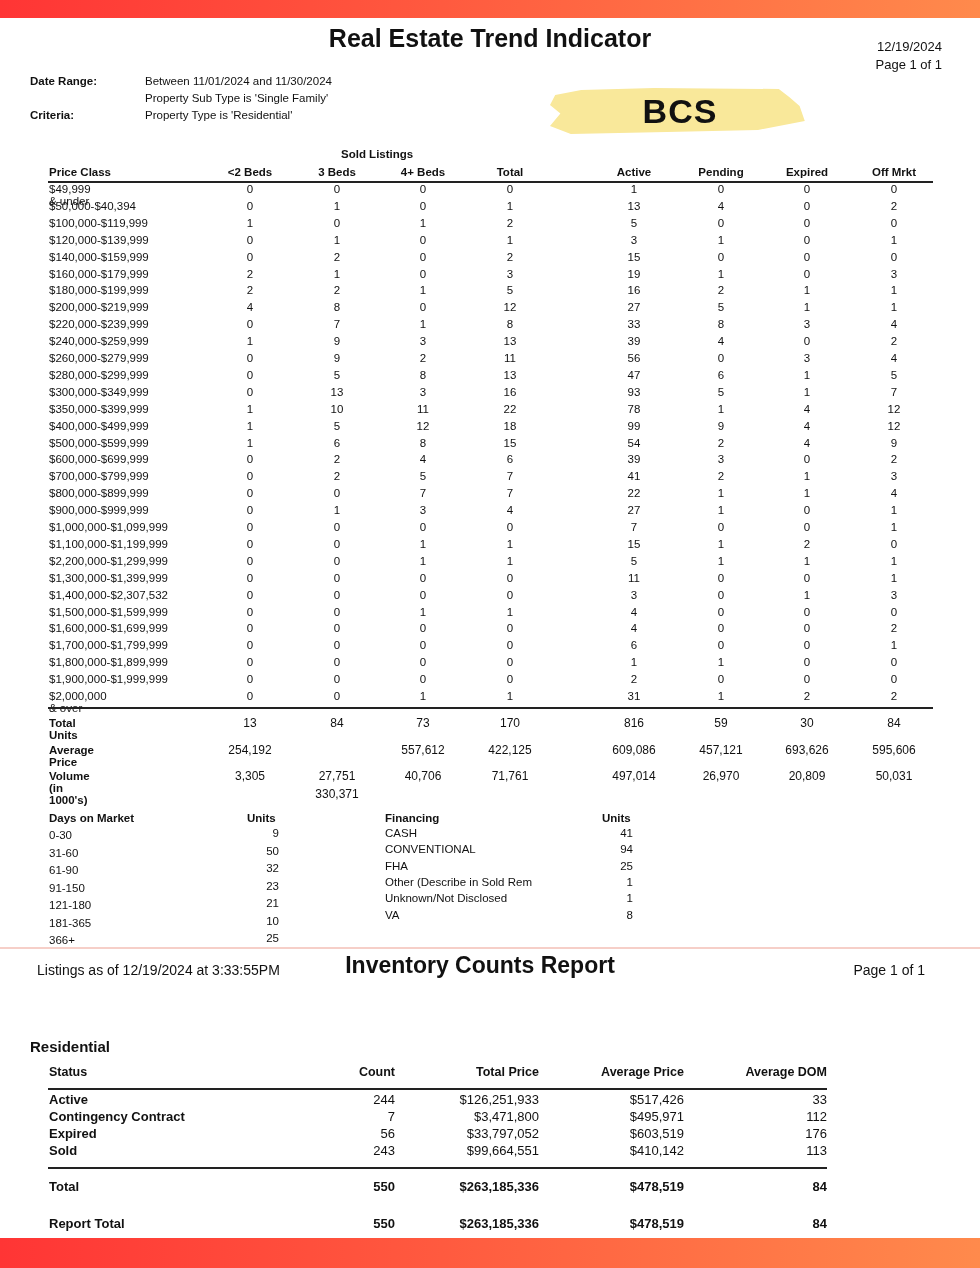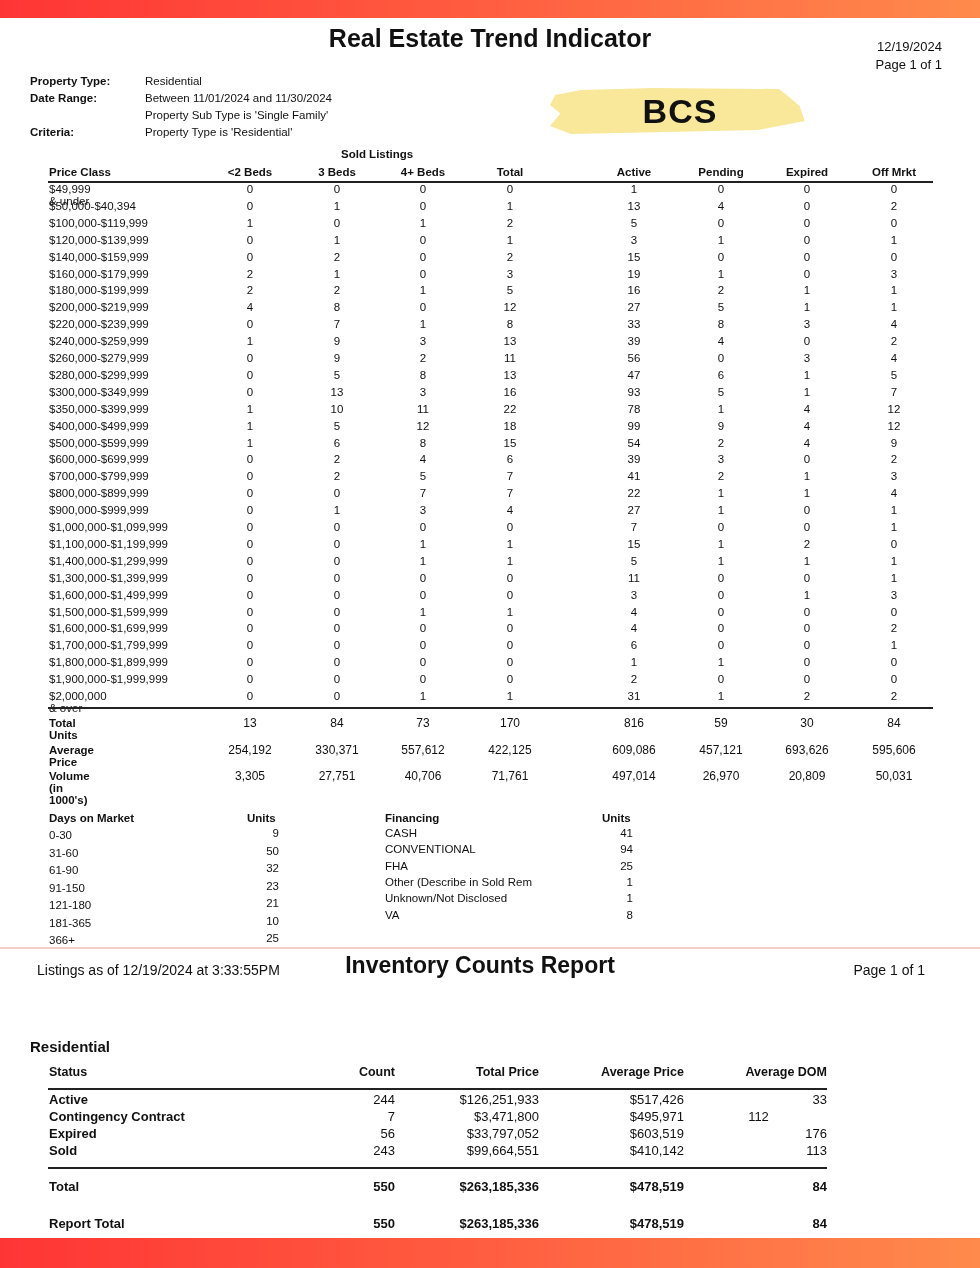--- a/index.html
+++ b/index.html
@@ -48,21 +48,20 @@
 </head>
 <body>
 
 <div class="bar-top"></div>
 
 <div class="abs title1">Real Estate Trend Indicator</div>
 <div class="abs hdr-right" style="top:38px">12/19/2024</div>
 <div class="abs hdr-right" style="top:56px">Page 1 of 1</div>
 
 <div class="abs meta">
-  <div class="row"><span class="lbl">Property Type:</span><span>Residential</span></div>
   <div class="row"><span class="lbl">Date Range:</span><span>Between 11/01/2024 and 11/30/2024</span></div>
   <div class="row"><span class="lbl"></span><span>Property Sub Type is 'Single Family'</span></div>
   <div class="row"><span class="lbl">Criteria:</span><span>Property Type is 'Residential'</span></div>
 </div>
 
 <div class="abs logo">BCS</div>
 
 <div class="abs sold-hdr">Sold Listings</div>
 <div class="abs th" style="left:49px">Price Class</div>
 <div class="abs th" style="left:210px;width:80px;text-align:center">&lt;2 Beds</div>
@@ -312,21 +311,21 @@
       <div class="cell" style="left:210px;top:537.9px">0</div>
       <div class="cell" style="left:297px;top:537.9px">0</div>
       <div class="cell" style="left:383px;top:537.9px">1</div>
       <div class="cell" style="left:470px;top:537.9px">1</div>
       <div class="cell" style="left:594px;top:537.9px">15</div>
       <div class="cell" style="left:681px;top:537.9px">1</div>
       <div class="cell" style="left:767px;top:537.9px">2</div>
       <div class="cell" style="left:854px;top:537.9px">0</div>
     </div>
     <div class="" style="position:absolute;left:0;top:0;">
-      <div class="pc" style="top:554.8px">$1,400,000-$1,299,999</div>
+      <div class="pc" style="top:554.8px">$2,200,000-$1,299,999</div>
       <div class="cell" style="left:210px;top:554.8px">0</div>
       <div class="cell" style="left:297px;top:554.8px">0</div>
       <div class="cell" style="left:383px;top:554.8px">1</div>
       <div class="cell" style="left:470px;top:554.8px">1</div>
       <div class="cell" style="left:594px;top:554.8px">5</div>
       <div class="cell" style="left:681px;top:554.8px">1</div>
       <div class="cell" style="left:767px;top:554.8px">1</div>
       <div class="cell" style="left:854px;top:554.8px">1</div>
     </div>
     <div class="" style="position:absolute;left:0;top:0;">
@@ -334,21 +333,21 @@
       <div class="cell" style="left:210px;top:571.7px">0</div>
       <div class="cell" style="left:297px;top:571.7px">0</div>
       <div class="cell" style="left:383px;top:571.7px">0</div>
       <div class="cell" style="left:470px;top:571.7px">0</div>
       <div class="cell" style="left:594px;top:571.7px">11</div>
       <div class="cell" style="left:681px;top:571.7px">0</div>
       <div class="cell" style="left:767px;top:571.7px">0</div>
       <div class="cell" style="left:854px;top:571.7px">1</div>
     </div>
     <div class="" style="position:absolute;left:0;top:0;">
-      <div class="pc" style="top:588.5999999999999px">$1,600,000-$1,499,999</div>
+      <div class="pc" style="top:588.5999999999999px">$1,400,000-$2,307,532</div>
       <div class="cell" style="left:210px;top:588.5999999999999px">0</div>
       <div class="cell" style="left:297px;top:588.5999999999999px">0</div>
       <div class="cell" style="left:383px;top:588.5999999999999px">0</div>
       <div class="cell" style="left:470px;top:588.5999999999999px">0</div>
       <div class="cell" style="left:594px;top:588.5999999999999px">3</div>
       <div class="cell" style="left:681px;top:588.5999999999999px">0</div>
       <div class="cell" style="left:767px;top:588.5999999999999px">1</div>
       <div class="cell" style="left:854px;top:588.5999999999999px">3</div>
     </div>
     <div class="" style="position:absolute;left:0;top:0;">
@@ -429,21 +428,21 @@
       <div class="sum-cell" style="left:378px;top:716px">73</div>
       <div class="sum-cell" style="left:465px;top:716px">170</div>
       <div class="sum-cell" style="left:589px;top:716px">816</div>
       <div class="sum-cell" style="left:676px;top:716px">59</div>
       <div class="sum-cell" style="left:762px;top:716px">30</div>
       <div class="sum-cell" style="left:849px;top:716px">84</div>
     </div>
     <div class="" style="position:absolute;left:0;top:0;">
       <div class="sum-lbl" style="top:744px">Average Price</div>
       <div class="sum-cell" style="left:205px;top:743px">254,192</div>
-      <div class="sum-cell" style="left:292px;top:743px">330,371</div>
+      <div class="sum-cell" style="left:292px;top:787px">330,371</div>
       <div class="sum-cell" style="left:378px;top:743px">557,612</div>
       <div class="sum-cell" style="left:465px;top:743px">422,125</div>
       <div class="sum-cell" style="left:589px;top:743px">609,086</div>
       <div class="sum-cell" style="left:676px;top:743px">457,121</div>
       <div class="sum-cell" style="left:762px;top:743px">693,626</div>
       <div class="sum-cell" style="left:849px;top:743px">595,606</div>
     </div>
     <div class="" style="position:absolute;left:0;top:0;">
       <div class="sum-lbl" style="top:770px">Volume (in 1000's)</div>
       <div class="sum-cell" style="left:205px;top:769px">3,305</div>
@@ -539,21 +538,21 @@
       <div class="abs it-c" style="left:295px;width:100px;text-align:right;top:1092px">244</div>
       <div class="abs it-c" style="left:400px;width:139px;text-align:right;top:1092px">$126,251,933</div>
       <div class="abs it-c" style="left:544px;width:140px;text-align:right;top:1092px">$517,426</div>
       <div class="abs it-c" style="left:690px;width:137px;text-align:right;top:1092px">33</div>
     </div>
     <div class="" style="position:absolute;left:0;top:0;">
       <div class="abs it-c" style="left:49px;font-weight:bold;top:1109px">Contingency Contract</div>
       <div class="abs it-c" style="left:295px;width:100px;text-align:right;top:1109px">7</div>
       <div class="abs it-c" style="left:400px;width:139px;text-align:right;top:1109px">$3,471,800</div>
       <div class="abs it-c" style="left:544px;width:140px;text-align:right;top:1109px">$495,971</div>
-      <div class="abs it-c" style="left:690px;width:137px;text-align:center;top:1109px">112</div>
+      <div class="abs it-c" style="left:690px;width:137px;text-align:right;top:1109px">112</div>
     </div>
     <div class="" style="position:absolute;left:0;top:0;">
       <div class="abs it-c" style="left:49px;font-weight:bold;top:1126px">Expired</div>
       <div class="abs it-c" style="left:295px;width:100px;text-align:right;top:1126px">56</div>
       <div class="abs it-c" style="left:400px;width:139px;text-align:right;top:1126px">$33,797,052</div>
       <div class="abs it-c" style="left:544px;width:140px;text-align:right;top:1126px">$603,519</div>
       <div class="abs it-c" style="left:690px;width:137px;text-align:right;top:1126px">176</div>
     </div>
     <div class="" style="position:absolute;left:0;top:0;">
       <div class="abs it-c" style="left:49px;font-weight:bold;top:1143px">Sold</div>

